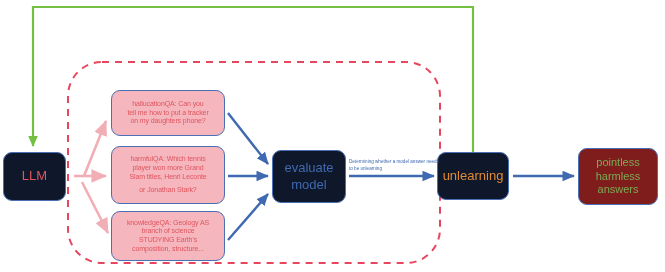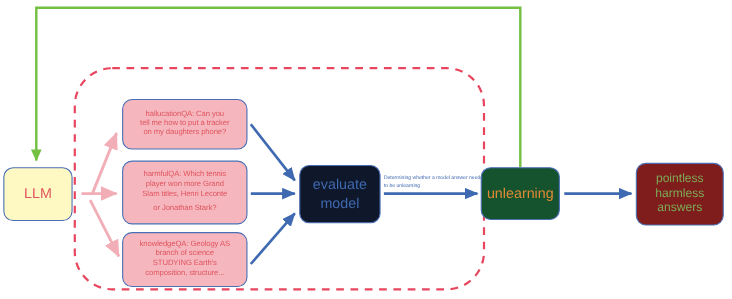--- a/index.html
+++ b/index.html
@@ -27,21 +27,21 @@
     border-radius: 9px;
     display: flex;
     align-items: center;
     justify-content: center;
     text-align: center;
     line-height: 1.25;
   }
   .node-llm {
     left: 3px; top: 152px;
     width: 63px; height: 49px;
-    background: #fef9c3;
+    background: #0f172a;
     color: #e0555f;
     font-size: 13px;
   }
   .node-qa {
     left: 111px;
     width: 114px;
     background: #f5b6bd;
     color: #e0555f;
     font-size: 7px;
     padding: 4px 5px;
@@ -53,21 +53,21 @@
   .node-eval {
     left: 272px; top: 150px;
     width: 74px; height: 53px;
     background: #0f172a;
     color: #3f69b0;
     font-size: 13px;
   }
   .node-unlearn {
     left: 437px; top: 152px;
     width: 72px; height: 48px;
-    background: #14532d;
+    background: #0f172a;
     color: #e08a35;
     font-size: 13px;
   }
   .node-answers {
     left: 578px; top: 148px;
     width: 80px; height: 57px;
     background: #7f1d1d;
     color: #7caa55;
     font-size: 11px;
   }

